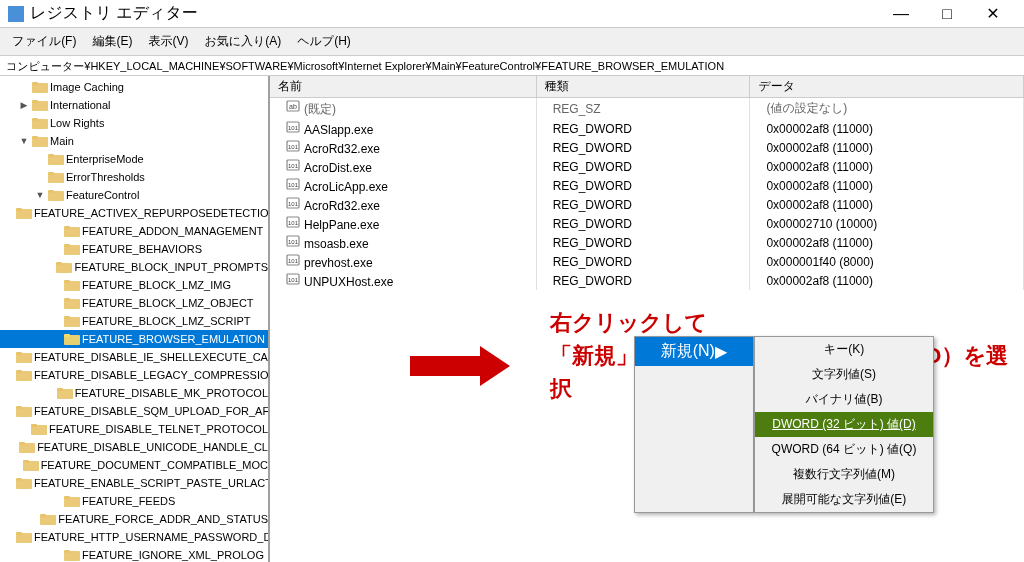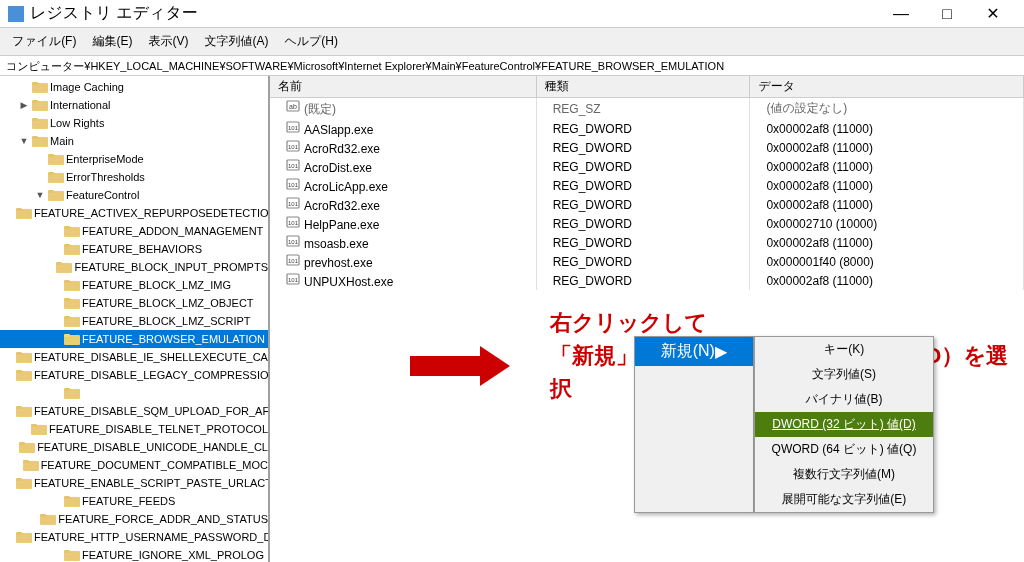--- a/index.html
+++ b/index.html
@@ -232,21 +232,21 @@
     <button class="win-btn">—</button>
     <button class="win-btn">□</button>
     <button class="win-btn close">✕</button>
   </div>
 </div>
 
 <div class="menu-bar">
 <span class="menu-item">ファイル(F)</span>
     <span class="menu-item">編集(E)</span>
     <span class="menu-item">表示(V)</span>
-    <span class="menu-item">文字列値(A)</span>
+    <span class="menu-item">お気に入り(A)</span>
     <span class="menu-item">ヘルプ(H)</span>
   </div>
 
 <div class="address-bar">
   <span>コンピューター¥HKEY_LOCAL_MACHINE¥SOFTWARE¥Microsoft¥Internet Explorer¥Main¥FeatureControl¥FEATURE_BROWSER_EMULATION</span>
 </div>
 
 <div class="main-content">
 
   <div class="tree-panel">
@@ -403,20 +403,21 @@
   </svg></span>
         <span class="tree-label">FEATURE_DISABLE_LEGACY_COMPRESSIONI</span>
       </div>
       <div class="tree-item">
         <span class="tree-indent" style="width: 48px; display: inline-block;"></span>
         <span class="tree-expander"></span>
         <span class="folder-icon"><svg viewBox="0 0 16 16" xmlns="http://www.w3.org/2000/svg">
     <rect x="0" y="4" width="16" height="10" rx="1" fill="#e8c36a" opacity="0.9"></rect>
     <rect x="0" y="3" width="6" height="3" rx="1" fill="#e8c36a"></rect>
   </svg></span>
+        <span class="tree-label">FEATURE_DISABLE_MK_PROTOCOL</span>
       </div>
       <div class="tree-item">
         <span class="tree-indent" style="width: 48px; display: inline-block;"></span>
         <span class="tree-expander"></span>
         <span class="folder-icon"><svg viewBox="0 0 16 16" xmlns="http://www.w3.org/2000/svg">
     <rect x="0" y="4" width="16" height="10" rx="1" fill="#e8c36a" opacity="0.9"></rect>
     <rect x="0" y="3" width="6" height="3" rx="1" fill="#e8c36a"></rect>
   </svg></span>
         <span class="tree-label">FEATURE_DISABLE_SQM_UPLOAD_FOR_AF</span>
       </div>

